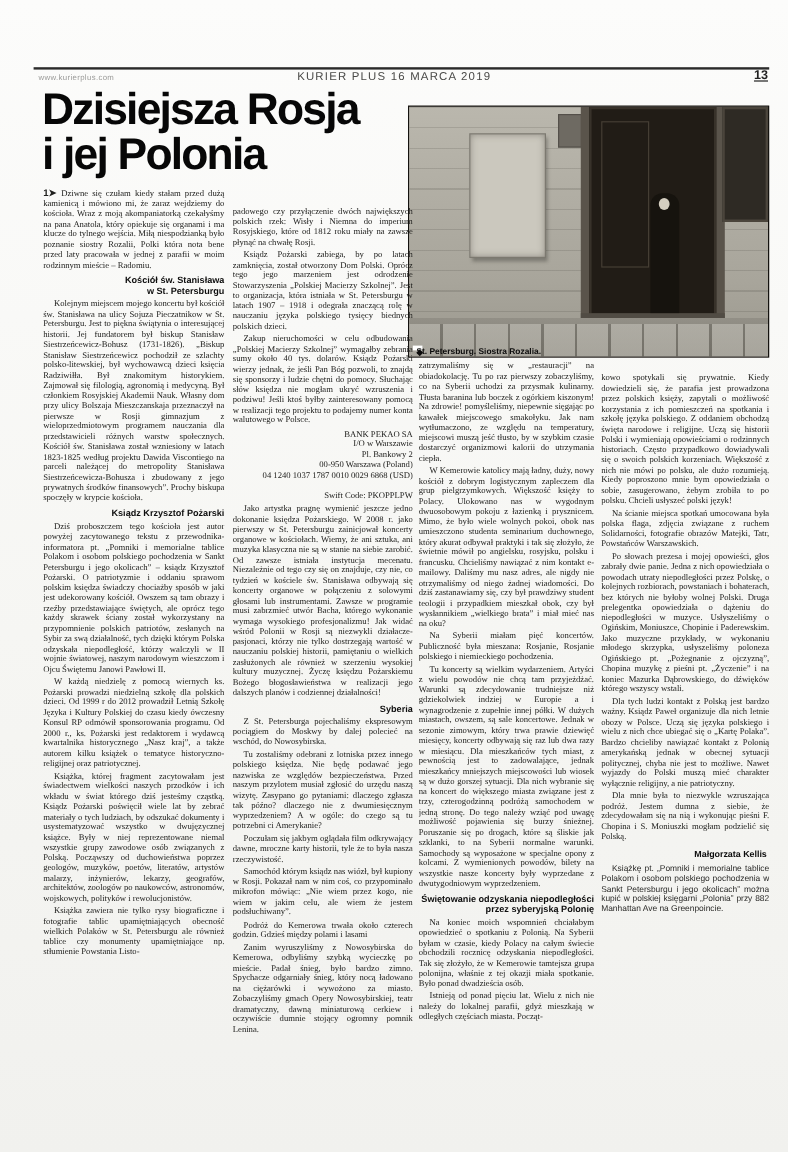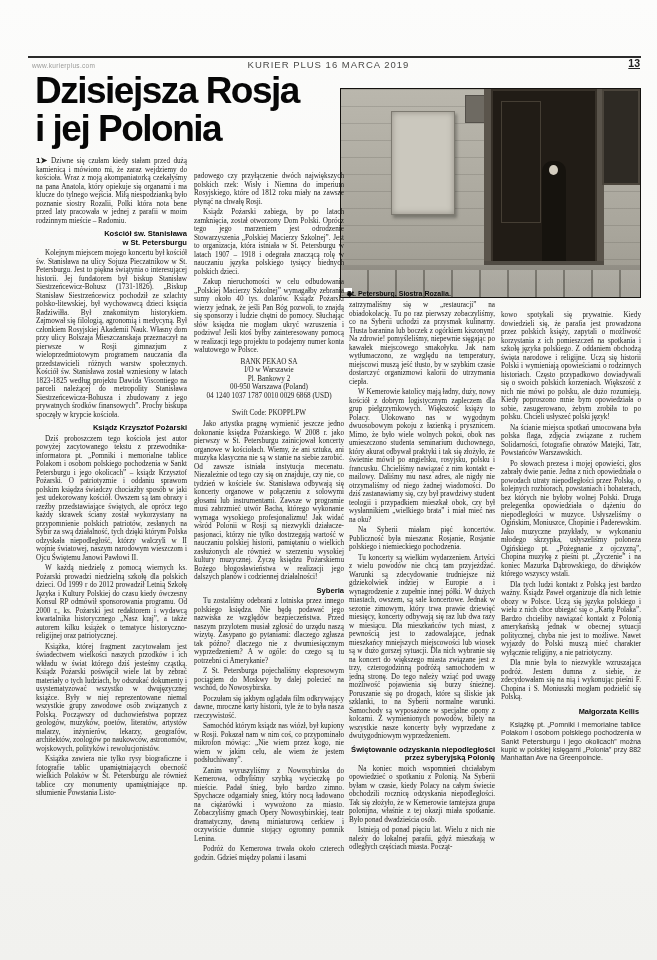--- a/index.html
+++ b/index.html
@@ -47,21 +47,21 @@
   .col{position:absolute;font-size:7.2px;line-height:8.5px;text-align:justify;
        overflow:hidden;color:#20201e;}
   .col1{left:36px;top:157px;width:151px;height:782px;}
   .col2{left:194px;top:172px;width:150px;height:760px;}
   .col3{left:349px;top:301px;width:146px;height:644px;}
   .col4{left:501px;top:311px;width:140px;height:644px;}
   .col-p{margin:0 0 2px;text-indent:9px;}
   .col-p.lead,.col-p.cont,.col-p.bank,.col-p.author{text-indent:0;}
   .col-h{font-family:"Liberation Sans",sans-serif;font-size:7.6px;line-height:8.6px;
          margin:5px 0 2px;text-align:right;white-space:pre-line;color:#0e0e0e;}
-  .col-p.bank{white-space:pre-line;text-align:center;margin:3px 0;}
+  .col-p.bank{white-space:pre-line;text-align:right;margin:3px 0;}
   .col-p.author{text-align:right;font-family:"Liberation Sans",sans-serif;font-weight:bold;
                 font-size:7.4px;margin:6px 2px 5px 0;color:#0c0c0c;}
   .col-p.note{font-family:"Liberation Sans",sans-serif;font-size:7px;line-height:8.3px;color:#2a2a28;}
   .cont-marker{font-family:"Liberation Sans",sans-serif;font-weight:bold;font-size:8px;}
 </style>
 </head>
 <body>
 
 <div class="page">
   <div class="top-rule"></div>
@@ -108,26 +108,26 @@
       <p class="col-p">Zakup nieruchomości w celu odbudowania „Polskiej Macierzy Szkolnej” wymagałby zebrania sumy około 40 tys. dolarów. Ksiądz Pożarski wierzy jednak, że jeśli Pan Bóg pozwoli, to znajdą się sponsorzy i ludzie chętni do pomocy. Słuchając słów księdza nie mogłam ukryć wzruszenia i podziwu! Jeśli ktoś byłby zainteresowany pomocą w realizacji tego projektu to podajemy numer konta walutowego w Polsce.</p>
       <p class="col-p bank">BANK PEKAO SA
 I/O w Warszawie
 Pl. Bankowy 2
 00-950 Warszawa (Poland)
 04 1240 1037 1787 0010 0029 6868 (USD)
 
 Swift Code: PKOPPLPW</p>
       <p class="col-p">Jako artystka pragnę wymienić jeszcze jedno dokonanie księdza Pożarskiego. W 2008 r. jako pierwszy w St. Petersburgu zainicjował koncerty organowe w kościołach. Wiemy, że ani sztuka, ani muzyka klasyczna nie są w stanie na siebie zarobić. Od zawsze istniała instytucja mecenatu. Niezależnie od tego czy się on znajduje, czy nie, co tydzień w kościele św. Stanisława odbywają się koncerty organowe w połączeniu z solowymi głosami lub instrumentami. Zawsze w programie musi zabrzmieć utwór Bacha, którego wykonanie wymaga wysokiego profesjonalizmu! Jak widać wśród Polonii w Rosji są niezwykli działacze-pasjonaci, którzy nie tylko dostrzegają wartość w nauczaniu polskiej historii, pamiętaniu o wielkich zasłużonych ale również w szerzeniu wysokiej kultury muzycznej. Życzę księdzu Pożarskiemu Bożego błogosławieństwa w realizacji jego dalszych planów i codziennej działalności!</p>
       <h3 class="col-h">Syberia</h3>
+      <p class="col-p">Z St. Petersburga pojechaliśmy ekspresowym pociągiem do Moskwy by dalej polecieć na wschód, do Nowosybirska.</p>
       <p class="col-p">Tu zostaliśmy odebrani z lotniska przez innego polskiego księdza. Nie będę podawać jego nazwiska ze względów bezpieczeństwa. Przed naszym przylotem musiał zgłosić do urzędu naszą wizytę. Zasypano go pytaniami: dlaczego zgłasza tak późno? dlaczego nie z dwumiesięcznym wyprzedzeniem? A w ogóle: do czego są tu potrzebni ci Amerykanie?</p>
-      <p class="col-p">Z St. Petersburga pojechaliśmy ekspresowym pociągiem do Moskwy by dalej polecieć na wschód, do Nowosybirska.</p>
       <p class="col-p">Poczułam się jakbym oglądała film odkrywający dawne, mroczne karty historii, tyle że to była nasza rzeczywistość.</p>
       <p class="col-p">Samochód którym ksiądz nas wiózł, był kupiony w Rosji. Pokazał nam w nim coś, co przypominało mikrofon mówiąc: „Nie wiem przez kogo, nie wiem w jakim celu, ale wiem że jestem podsłuchiwany”.</p>
+      <p class="col-p">Podróż do Kemerowa trwała około czterech godzin. Gdzieś między polami i lasami</p>
       <p class="col-p">Zanim wyruszyliśmy z Nowosybirska do Kemerowa, odbyliśmy szybką wycieczkę po mieście. Padał śnieg, było bardzo zimno. Spychacze odgarniały śnieg, który nocą ładowano na ciężarówki i wywożono za miasto. Zobaczyliśmy gmach Opery Nowosybirskiej, teatr dramatyczny, dawną miniaturową cerkiew i oczywiście dumnie stojący ogromny pomnik Lenina.</p>
-      <p class="col-p">Podróż do Kemerowa trwała około czterech godzin. Gdzieś między polami i lasami</p>
     </div>
   <div class="col col3">
       <p class="col-p cont">zatrzymaliśmy się w „restauracji” na obiadokolację. Tu po raz pierwszy zobaczyliśmy, co na Syberii uchodzi za przysmak kulinarny. Tłusta baranina lub boczek z ogórkiem kiszonym! Na zdrowie! pomyśleliśmy, niepewnie sięgając po kawałek miejscowego smakołyku. Jak nam wytłumaczono, ze względu na temperatury, miejscowi muszą jeść tłusto, by w szybkim czasie dostarczyć organizmowi kalorii do utrzymania ciepła.</p>
       <p class="col-p">W Kemerowie katolicy mają ładny, duży, nowy kościół z dobrym logistycznym zapleczem dla grup pielgrzymkowych. Większość księży to Polacy. Ulokowano nas w wygodnym dwuosobowym pokoju z łazienką i prysznicem. Mimo, że było wiele wolnych pokoi, obok nas umieszczono studenta seminarium duchownego, który akurat odbywał praktyki i tak się złożyło, że świetnie mówił po angielsku, rosyjsku, polsku i francusku. Chcieliśmy nawiązać z nim kontakt e-mailowy. Daliśmy mu nasz adres, ale nigdy nie otrzymaliśmy od niego żadnej wiadomości. Do dziś zastanawiamy się, czy był prawdziwy student teologii i przypadkiem mieszkał obok, czy był wysłannikiem „wielkiego brata” i miał mieć nas na oku?</p>
       <p class="col-p">Na Syberii miałam pięć koncertów. Publiczność była mieszana: Rosjanie, Rosjanie polskiego i niemieckiego pochodzenia.</p>
       <p class="col-p">Tu koncerty są wielkim wydarzeniem. Artyści z wielu powodów nie chcą tam przyjeżdżać. Warunki są zdecydowanie trudniejsze niż gdziekolwiek indziej w Europie a i wynagrodzenie z zupełnie innej półki. W dużych miastach, owszem, są sale koncertowe. Jednak w sezonie zimowym, który trwa prawie dziewięć miesięcy, koncerty odbywają się raz lub dwa razy w miesiącu. Dla mieszkańców tych miast, z pewnością jest to zadowalające, jednak mieszkańcy mniejszych miejscowości lub wiosek są w dużo gorszej sytuacji. Dla nich wybranie się na koncert do większego miasta związane jest z trzy, czterogodzinną podróżą samochodem w jedną stronę. Do tego należy wziąć pod uwagę możliwość pojawienia się burzy śnieżnej. Poruszanie się po drogach, które są śliskie jak szklanki, to na Syberii normalne warunki. Samochody są wyposażone w specjalne opony z kolcami. Z wymienionych powodów, bilety na wszystkie nasze koncerty były wyprzedane z dwutygodniowym wyprzedzeniem.</p>
       <h3 class="col-h">Świętowanie odzyskania niepodległości przez syberyjską Polonię</h3>
       <p class="col-p">Na koniec moich wspomnień chciałabym opowiedzieć o spotkaniu z Polonią. Na Syberii byłam w czasie, kiedy Polacy na całym świecie obchodzili rocznicę odzyskania niepodległości. Tak się złożyło, że w Kemerowie tamtejsza grupa polonijna, właśnie z tej okazji miała spotkanie. Było ponad dwadzieścia osób.</p>
       <p class="col-p">Istnieją od ponad pięciu lat. Wielu z nich nie należy do lokalnej parafii, gdyż mieszkają w odległych częściach miasta. Począt-</p>
     </div>

